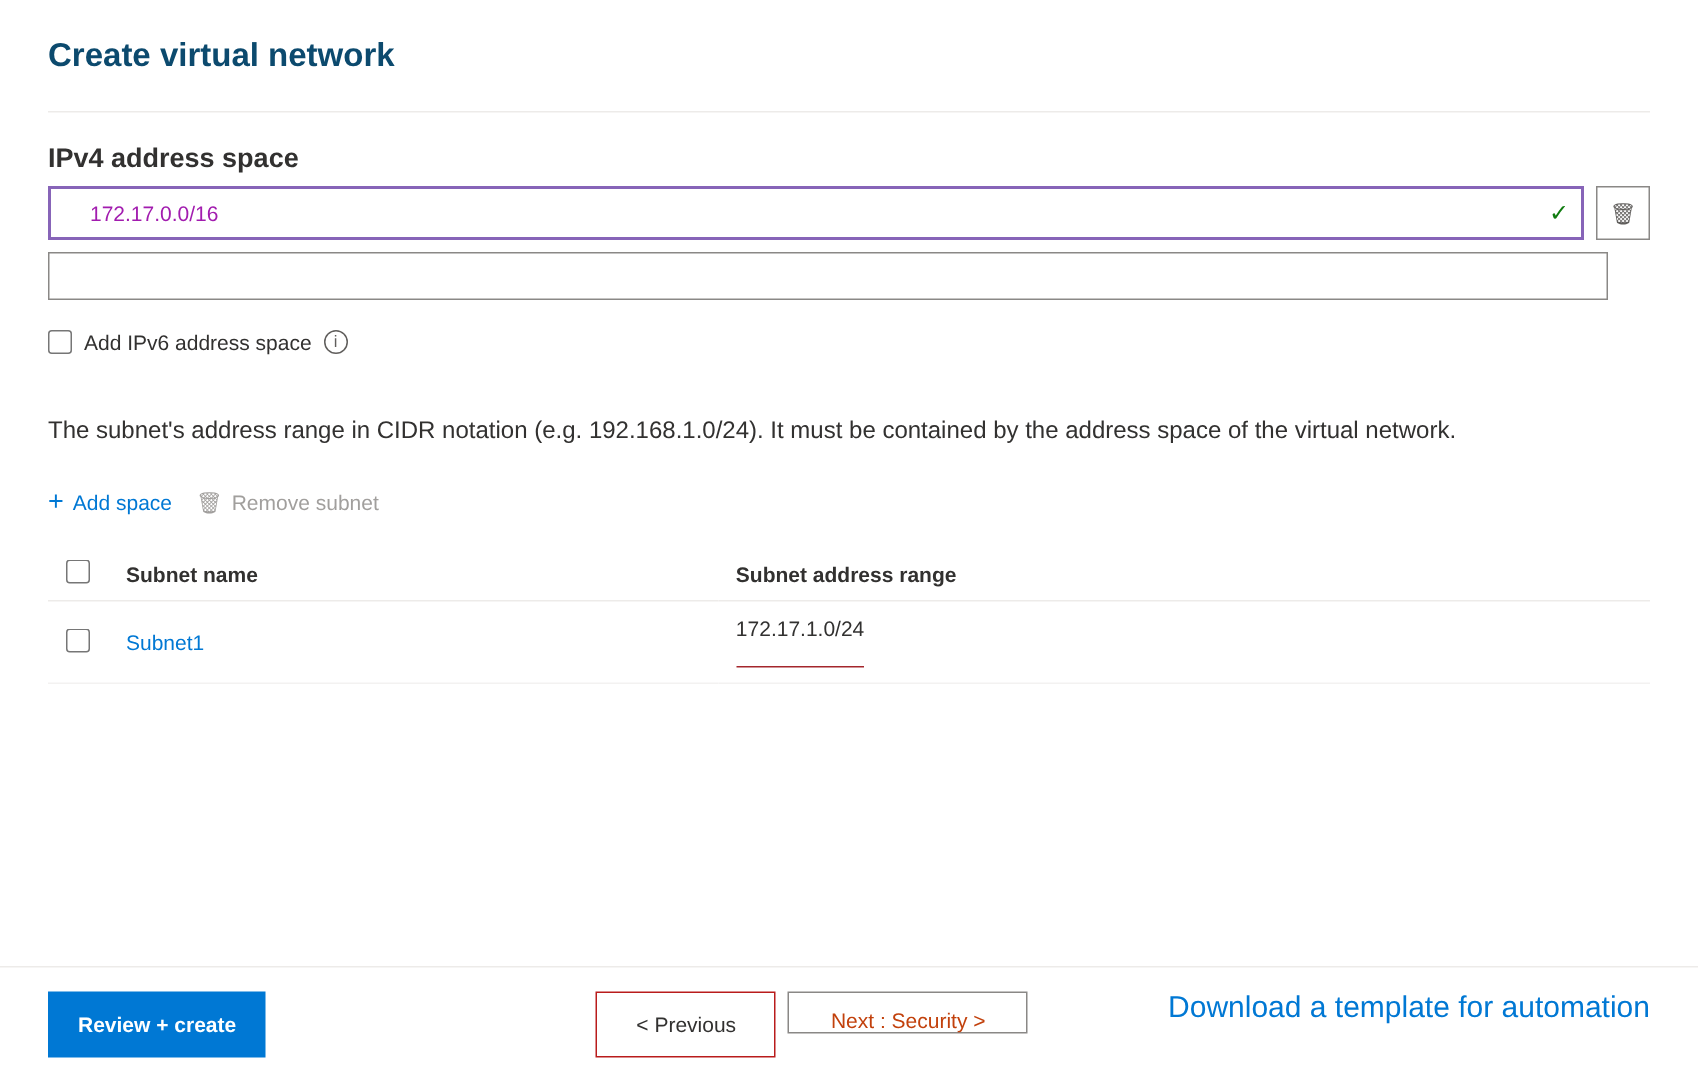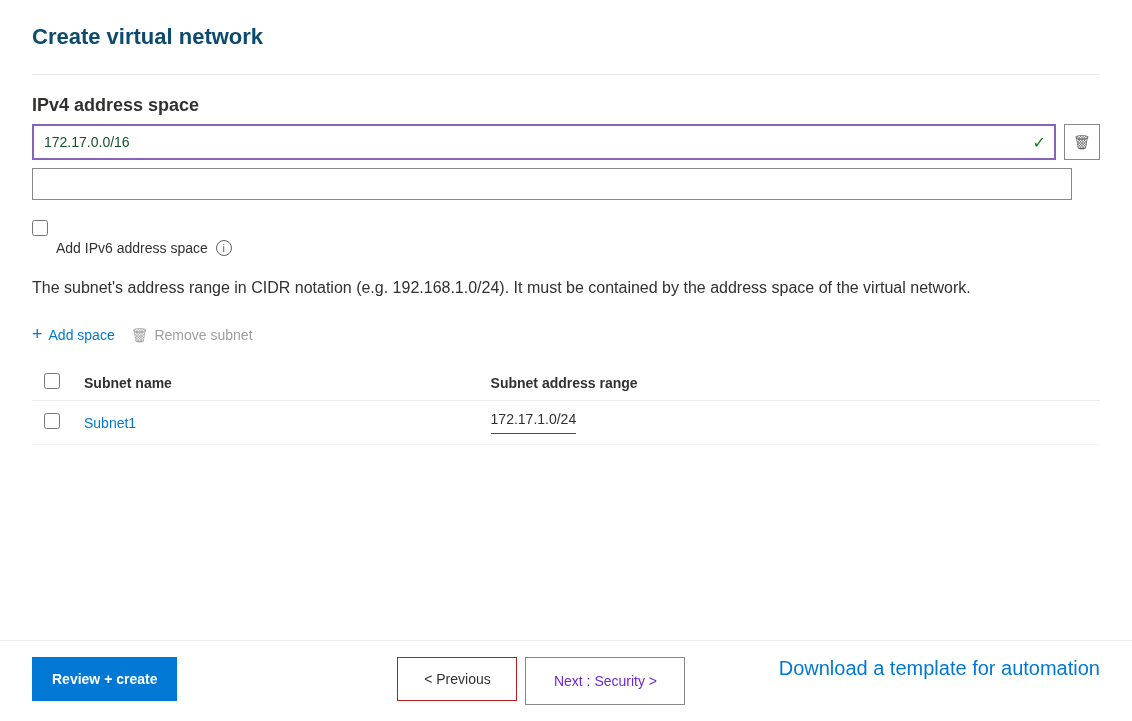--- a/index.html
+++ b/index.html
@@ -50,23 +50,23 @@
 
     .ipv4-input-wrapper {
       position: relative;
       flex: 1;
       max-width: 1040px;
     }
 
     .ipv4-input {
       width: 100%;
       border: 2px solid #8764b8;
-      padding: 6px 40px 6px 10px;
-      font-size: 14px;
-      color: #14532d;
+      padding: 6px 40px 6px 26px;
+      font-size: 14px;
+      color: #a21caf;
       outline: none;
       height: 36px;
     }
 
     .input-check {
       position: absolute;
       right: 10px;
       top: 50%;
       transform: translateY(-50%);
       color: #107c10;
@@ -90,21 +90,21 @@
       border: 1px solid #8a8886;
       height: 32px;
       padding: 4px 10px;
       font-size: 14px;
       margin-bottom: 20px;
       outline: none;
     }
 
     .checkbox-row {
       display: flex;
-      align-items: flex-end;
+      align-items: flex-start;
       gap: 8px;
       margin-bottom: 20px;
     }
 
     .checkbox-row input[type="checkbox"] {
       width: 16px;
       height: 16px;
       cursor: pointer;
     }
 
@@ -212,21 +212,21 @@
 
     .subnet-name-link {
       color: #0078d4;
       text-decoration: none;
       cursor: pointer;
     }
 
     .address-underline {
       border-bottom: 1px solid #a4262c;
       display: inline-block;
-      padding-bottom: 6px;
+      padding-bottom: 17px;
     }
 
     .footer {
       border-top: 1px solid #edebe9;
       padding: 16px 32px;
       display: flex;
       align-items: flex-start;
       gap: 0;
       background: #fff;
       flex-shrink: 0;
@@ -252,26 +252,26 @@
       font-size: 14px;
       cursor: pointer;
       margin-left: 220px;
       height: 44px;
       min-width: 120px;
     }
 
     .next-btn {
       background: #fff;
       border: 1px solid #8a8886;
-      color: #6d28d9;
+      color: #c2410c;
       padding: 10px 20px;
       font-size: 14px;
       cursor: pointer;
       margin-left: 8px;
-      height: 48px;
+      height: 28px;
       min-width: 160px;
     }
 
     .download-link {
       color: #0078d4;
       text-decoration: none;
       font-size: 20px;
       margin-left: auto;
       cursor: pointer;
     }

